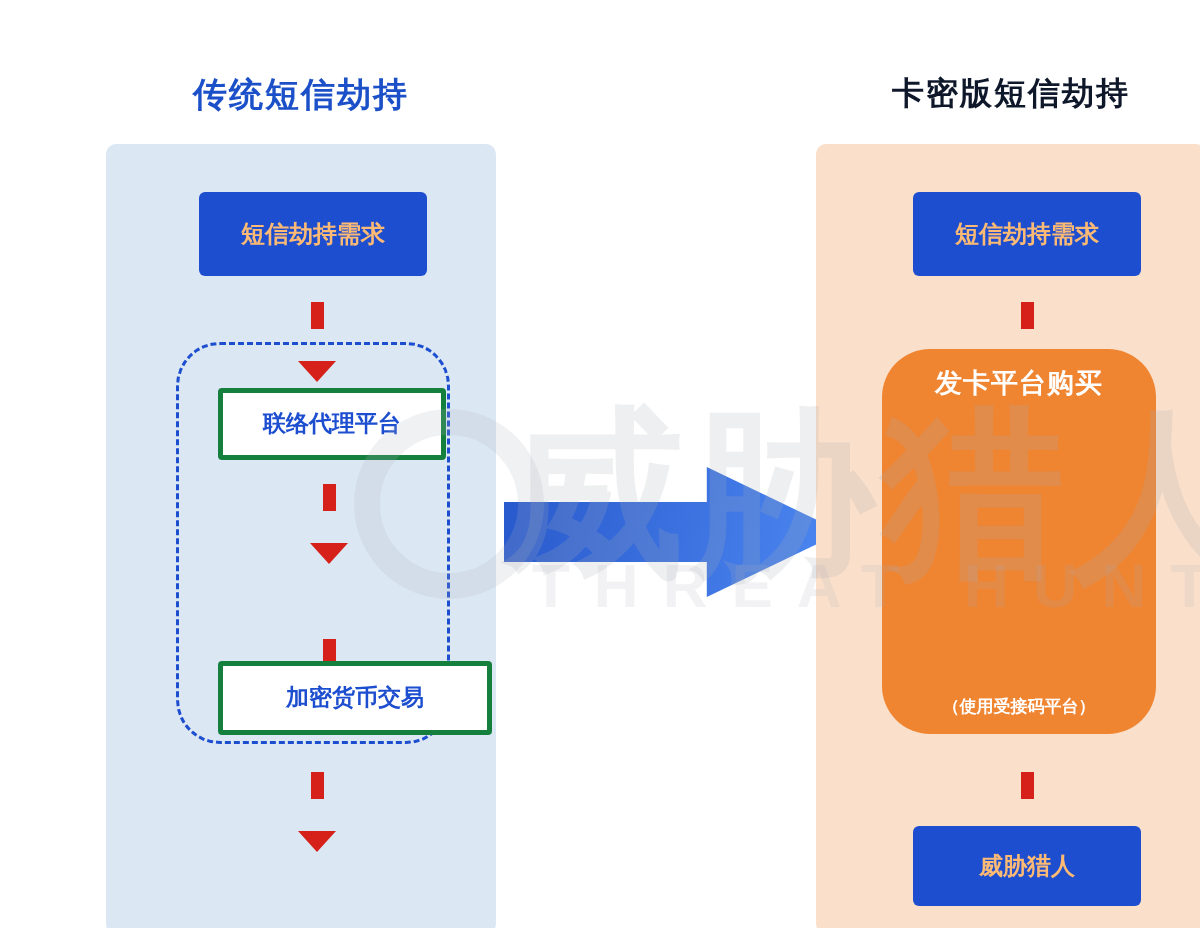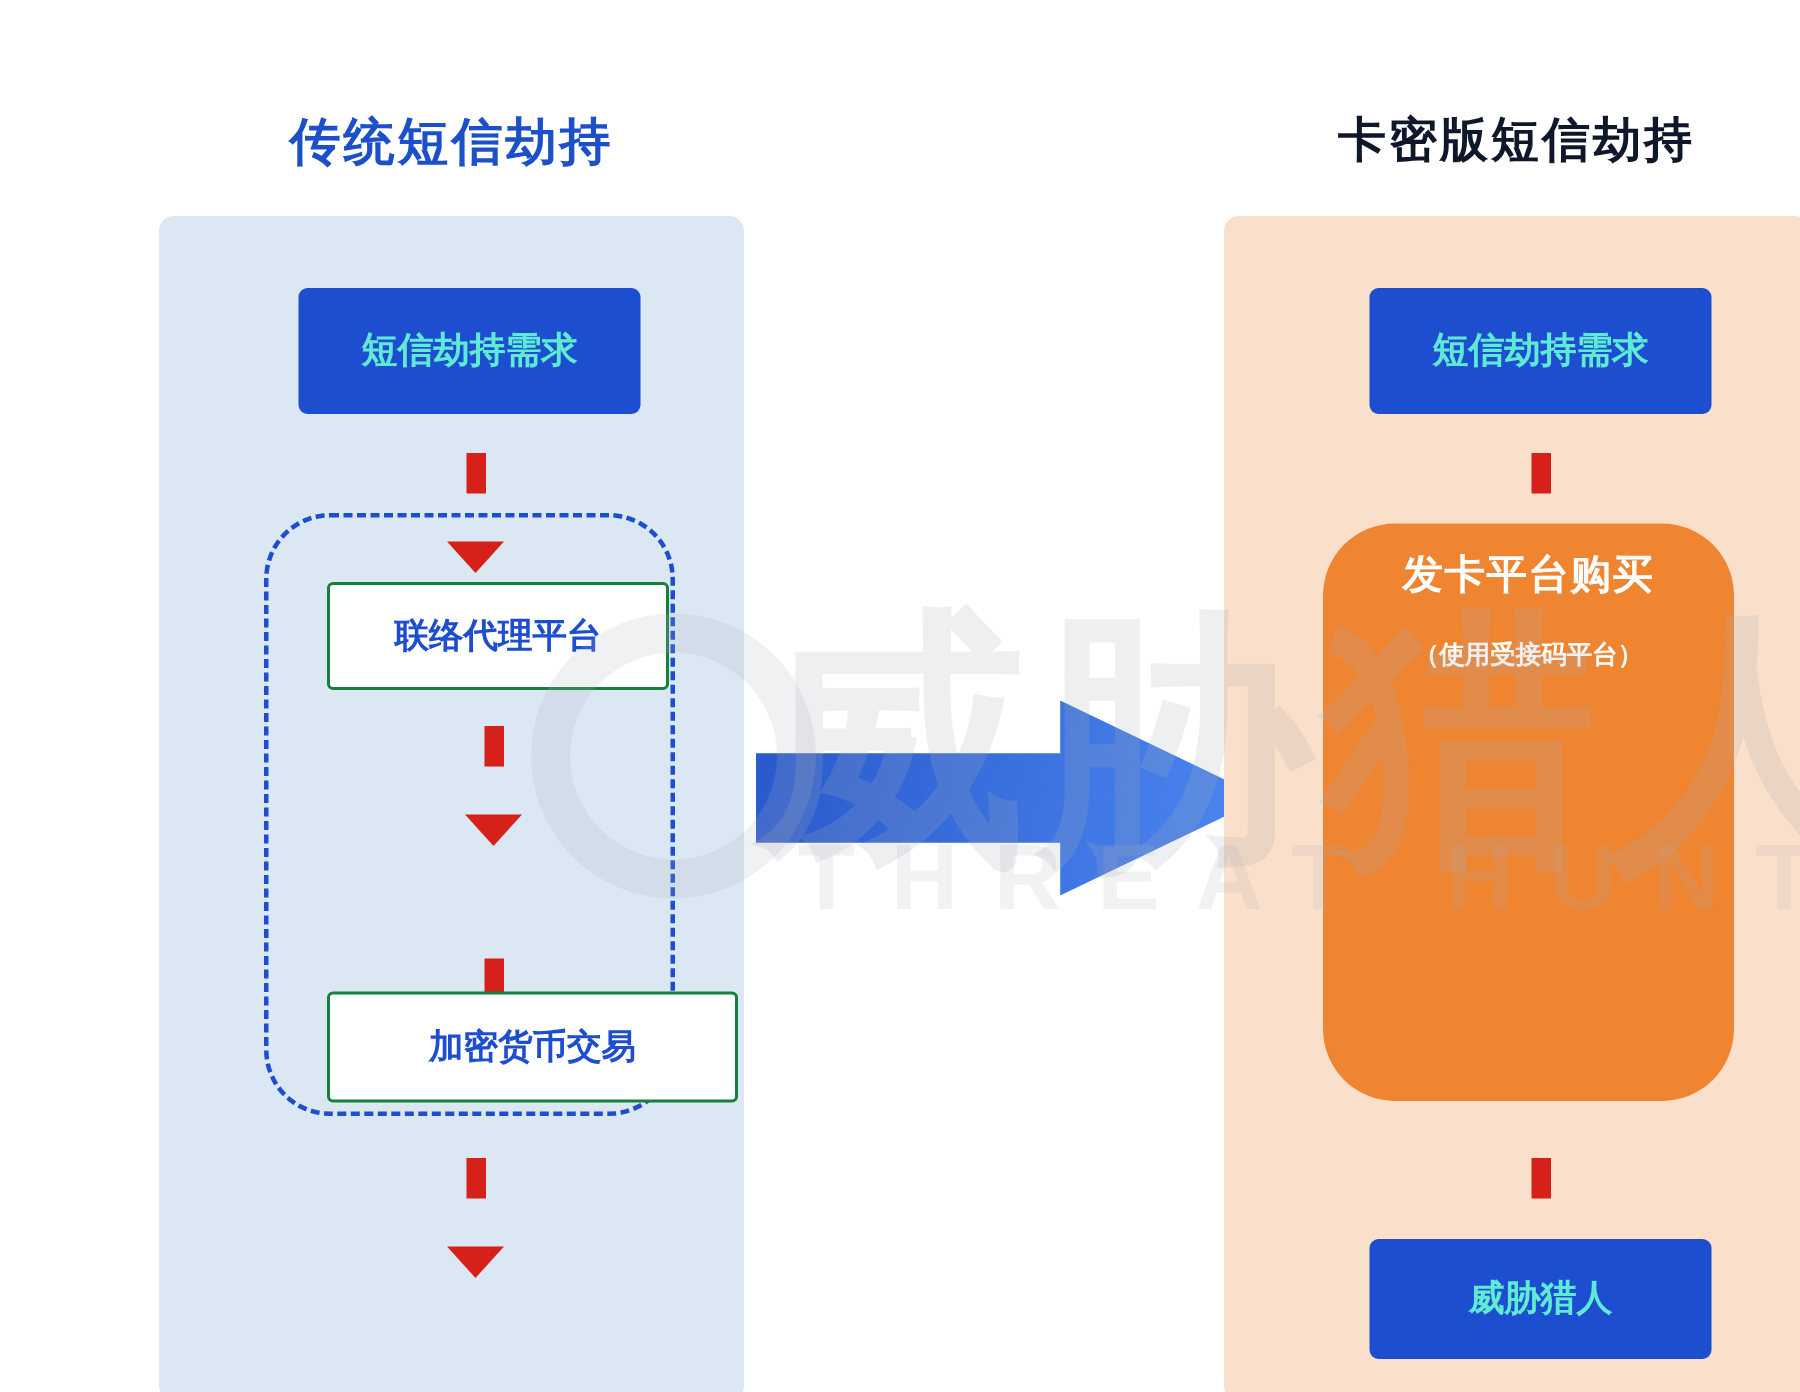--- a/index.html
+++ b/index.html
@@ -26,36 +26,36 @@
   .panel.left  { left:58px;  background:#dbe7f3; }
   .panel.right { left:768px; background:#fadfca; }
 
   
   .node {
     position:absolute;
     display:flex; flex-direction:column; align-items:center; justify-content:center;
     text-align:center; white-space:pre-line; line-height:1.35;
   }
   .node.blue {
-    background:#1d4ed0; color:#5eead4; font-weight:bold; font-size:24px; border-radius:6px;
+    background:#1d4ed0; color:#fdba74; font-weight:bold; font-size:24px; border-radius:6px;
   }
   .node.white {
-    background:#ffffff; border:2px solid #15803d; color:#1d4ed0;
+    background:#ffffff; border:5px solid #15803d; color:#1d4ed0;
     font-weight:bold; font-size:23px; border-radius:4px;
   }
 
   .dashed-group {
     position:absolute; left:54px; top:182px; width:274px; height:402px;
     border:3px dashed #1d4ed0; border-radius:44px;
   }
 
   .orange-node {
     position:absolute; left:50px; top:189px; width:274px; height:385px;
     background:#ef8431; border-radius:48px;
-    display:flex; flex-direction:column; align-items:center; justify-content:flex-start;
+    display:flex; flex-direction:column; align-items:center; justify-content:space-between;
     color:#ffffff; text-align:center;
   }
   .orange-node .main { font-size:27px; font-weight:bold; letter-spacing:1px; }
   .orange-node .note { font-size:17px; font-weight:bold; margin-top:8px; }
 
   
   .red-arrow {
     position:absolute; left:50%; transform:translateX(-50%);
     display:flex; flex-direction:column; align-items:center;
   }

